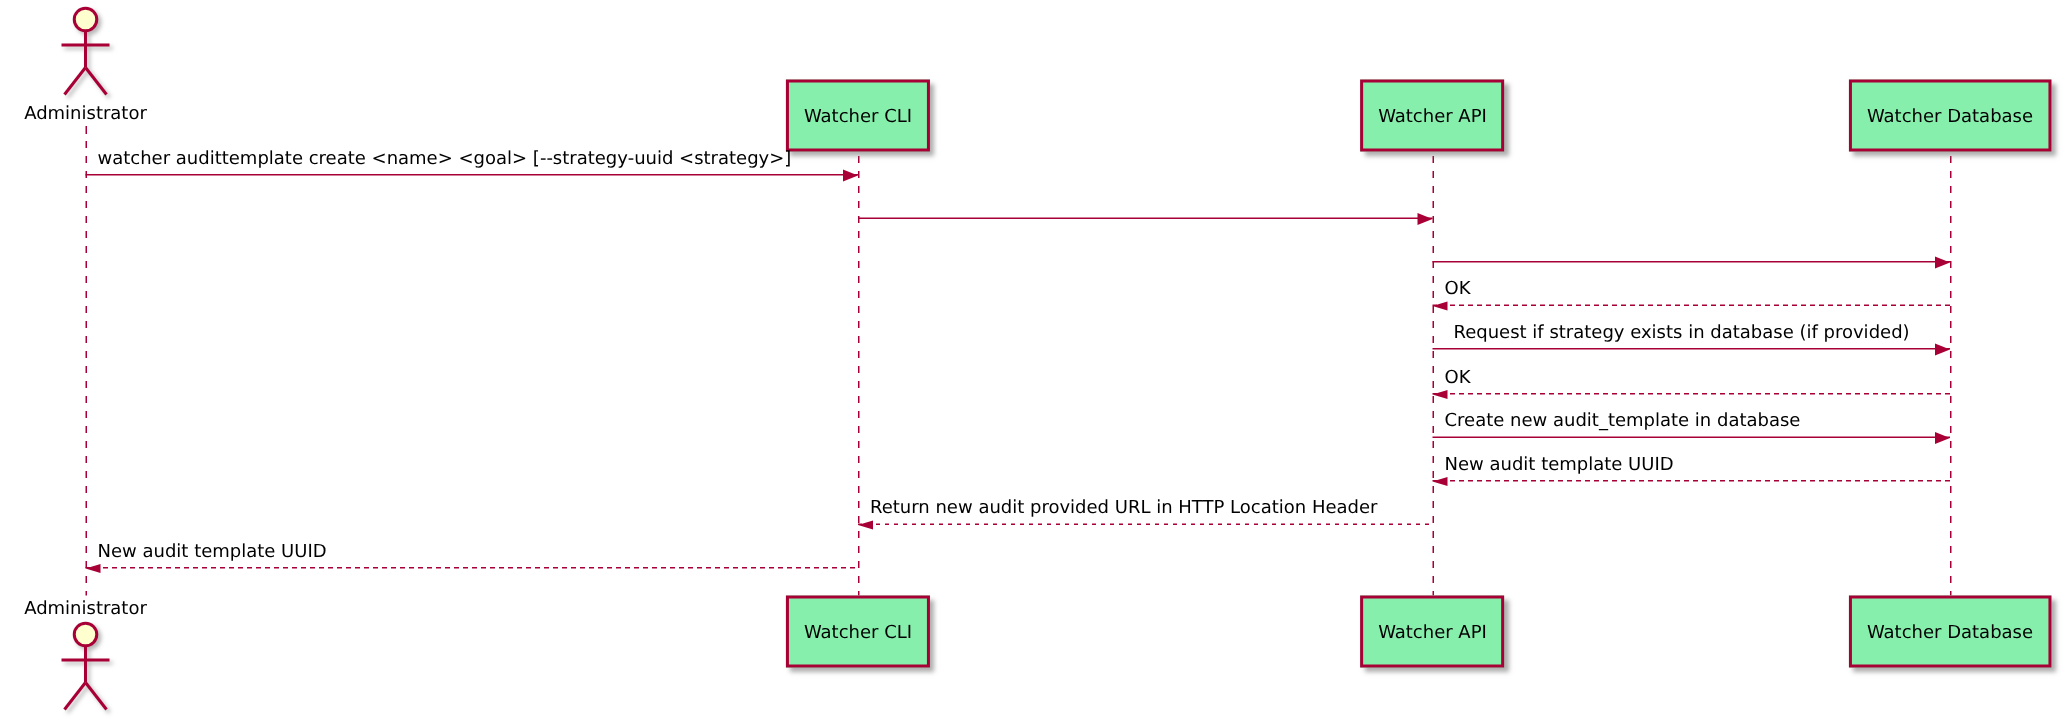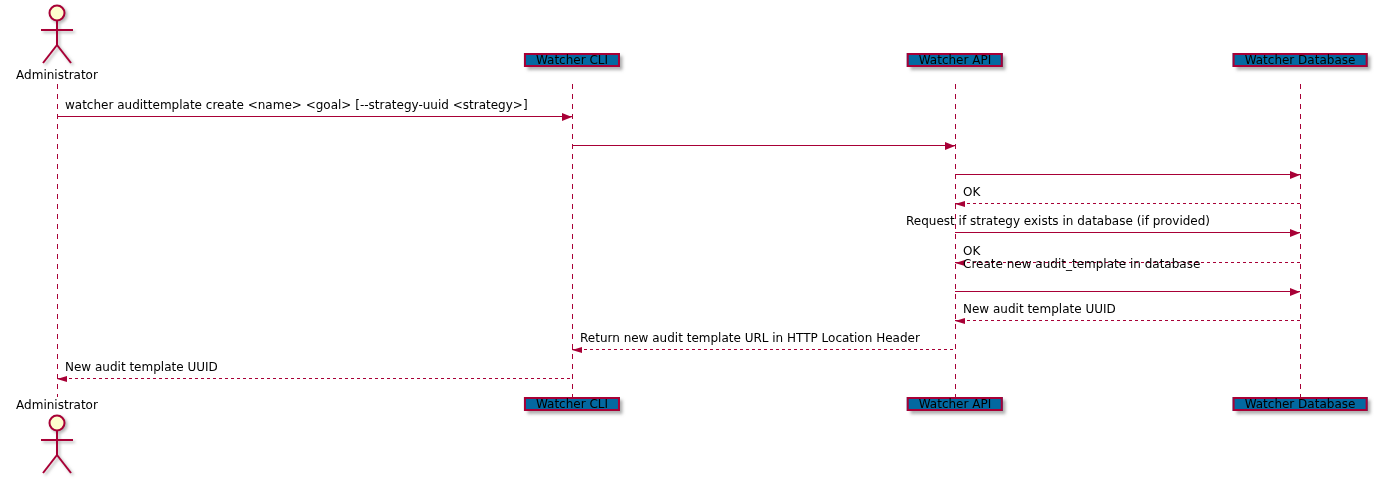--- a/index.html
+++ b/index.html
@@ -2,22 +2,22 @@
 <html><head>
 <meta charset="utf-8">
 <style>
   html,body{margin:0;padding:0;background:#ffffff;}
   .canvas{
     position:relative;width:1379px;height:483px;background:#ffffff;
     font-family:"DejaVu Sans","Liberation Sans",sans-serif;
     font-size:12px;color:#000;overflow:hidden;text-align:center;
   }
   .pbox{
-    position:absolute;height:14px;box-sizing:border-box;
-    background:#0369a1;border:2px solid #A80036;
+    position:absolute;height:48px;box-sizing:border-box;
+    background:#86efac;border:2px solid #A80036;
     box-shadow:3px 3px 3px rgba(110,110,110,.55);
     display:flex;align-items:center;justify-content:center;
     padding:0 10px;white-space:nowrap;transform:translateX(-50%);
   }
   .lifeline{position:absolute;width:1px;}
   .msg-line{position:absolute;height:1px;}
   .msg-label{position:absolute;height:16px;line-height:16px;white-space:nowrap;}
   .arrowhead{position:absolute;width:0;height:0;}
   .actor-label{position:absolute;height:15px;line-height:15px;white-space:nowrap;transform:translateX(-50%);}
   .actor-figure{position:absolute;filter:drop-shadow(2.5px 2.5px 1.5px rgba(110,110,110,.5));}
@@ -57,29 +57,29 @@
     <div class="msg-label" style="left: 65px; top: 97px;">watcher audittemplate create &lt;name&gt; &lt;goal&gt; [--strategy-uuid &lt;strategy&gt;]</div>
     <div class="msg-line" style="left: 572px; top: 145px; width: 383px; background-image: none; background-color: rgb(168, 0, 54);"></div>
     <div class="arrowhead" style="top: 142px; border-top: 4px solid transparent; border-bottom: 4px solid transparent; left: 945px; border-left: 10px solid rgb(168, 0, 54);"></div>
     <div class="msg-line" style="left: 955px; top: 174px; width: 345px; background-image: none; background-color: rgb(168, 0, 54);"></div>
     <div class="arrowhead" style="top: 171px; border-top: 4px solid transparent; border-bottom: 4px solid transparent; left: 1290px; border-left: 10px solid rgb(168, 0, 54);"></div>
     <div class="msg-line" style="left: 955px; top: 203px; width: 345px; background-image: repeating-linear-gradient(to right, rgb(168, 0, 54) 0px, rgb(168, 0, 54) 3px, transparent 3px, transparent 6px); background-color: transparent;"></div>
     <div class="arrowhead" style="top: 201px; border-top: 3px solid transparent; border-bottom: 3px solid transparent; left: 955px; border-right: 10px solid rgb(168, 0, 54);"></div>
     <div class="msg-label" style="left: 963px; top: 184px;">OK</div>
     <div class="msg-line" style="left: 955px; top: 232px; width: 345px; background-image: none; background-color: rgb(168, 0, 54);"></div>
     <div class="arrowhead" style="top: 229px; border-top: 4px solid transparent; border-bottom: 4px solid transparent; left: 1290px; border-left: 10px solid rgb(168, 0, 54);"></div>
-    <div class="msg-label" style="left: 906px; top: 213px;">Request if strategy exists in database (if provided)</div>
+    <div class="msg-label" style="left: 969px; top: 213px;">Request if strategy exists in database (if provided)</div>
     <div class="msg-line" style="left: 955px; top: 262px; width: 345px; background-image: repeating-linear-gradient(to right, rgb(168, 0, 54) 0px, rgb(168, 0, 54) 3px, transparent 3px, transparent 6px); background-color: transparent;"></div>
     <div class="arrowhead" style="top: 260px; border-top: 3px solid transparent; border-bottom: 3px solid transparent; left: 955px; border-right: 10px solid rgb(168, 0, 54);"></div>
     <div class="msg-label" style="left: 963px; top: 243px;">OK</div>
     <div class="msg-line" style="left: 955px; top: 291px; width: 345px; background-image: none; background-color: rgb(168, 0, 54);"></div>
     <div class="arrowhead" style="top: 288px; border-top: 4px solid transparent; border-bottom: 4px solid transparent; left: 1290px; border-left: 10px solid rgb(168, 0, 54);"></div>
-    <div class="msg-label" style="left: 963px; top: 256px;">Create new audit_template in database</div>
+    <div class="msg-label" style="left: 963px; top: 272px;">Create new audit_template in database</div>
     <div class="msg-line" style="left: 955px; top: 320px; width: 345px; background-image: repeating-linear-gradient(to right, rgb(168, 0, 54) 0px, rgb(168, 0, 54) 3px, transparent 3px, transparent 6px); background-color: transparent;"></div>
     <div class="arrowhead" style="top: 318px; border-top: 3px solid transparent; border-bottom: 3px solid transparent; left: 955px; border-right: 10px solid rgb(168, 0, 54);"></div>
     <div class="msg-label" style="left: 963px; top: 301px;">New audit template UUID</div>
     <div class="msg-line" style="left: 572px; top: 349px; width: 383px; background-image: repeating-linear-gradient(to right, rgb(168, 0, 54) 0px, rgb(168, 0, 54) 3px, transparent 3px, transparent 6px); background-color: transparent;"></div>
     <div class="arrowhead" style="top: 347px; border-top: 3px solid transparent; border-bottom: 3px solid transparent; left: 572px; border-right: 10px solid rgb(168, 0, 54);"></div>
-    <div class="msg-label" style="left: 580px; top: 330px;">Return new audit template URL in HTTP Location Header</div>
+    <div class="msg-label" style="left: 580px; top: 330px;">Return new audit provided URL in HTTP Location Header</div>
     <div class="msg-line" style="left: 57px; top: 378px; width: 515px; background-image: repeating-linear-gradient(to right, rgb(168, 0, 54) 0px, rgb(168, 0, 54) 3px, transparent 3px, transparent 6px); background-color: transparent;"></div>
     <div class="arrowhead" style="top: 376px; border-top: 3px solid transparent; border-bottom: 3px solid transparent; left: 57px; border-right: 10px solid rgb(168, 0, 54);"></div>
     <div class="msg-label" style="left: 65px; top: 359px;">New audit template UUID</div>
   </div>
 
 </body></html>

